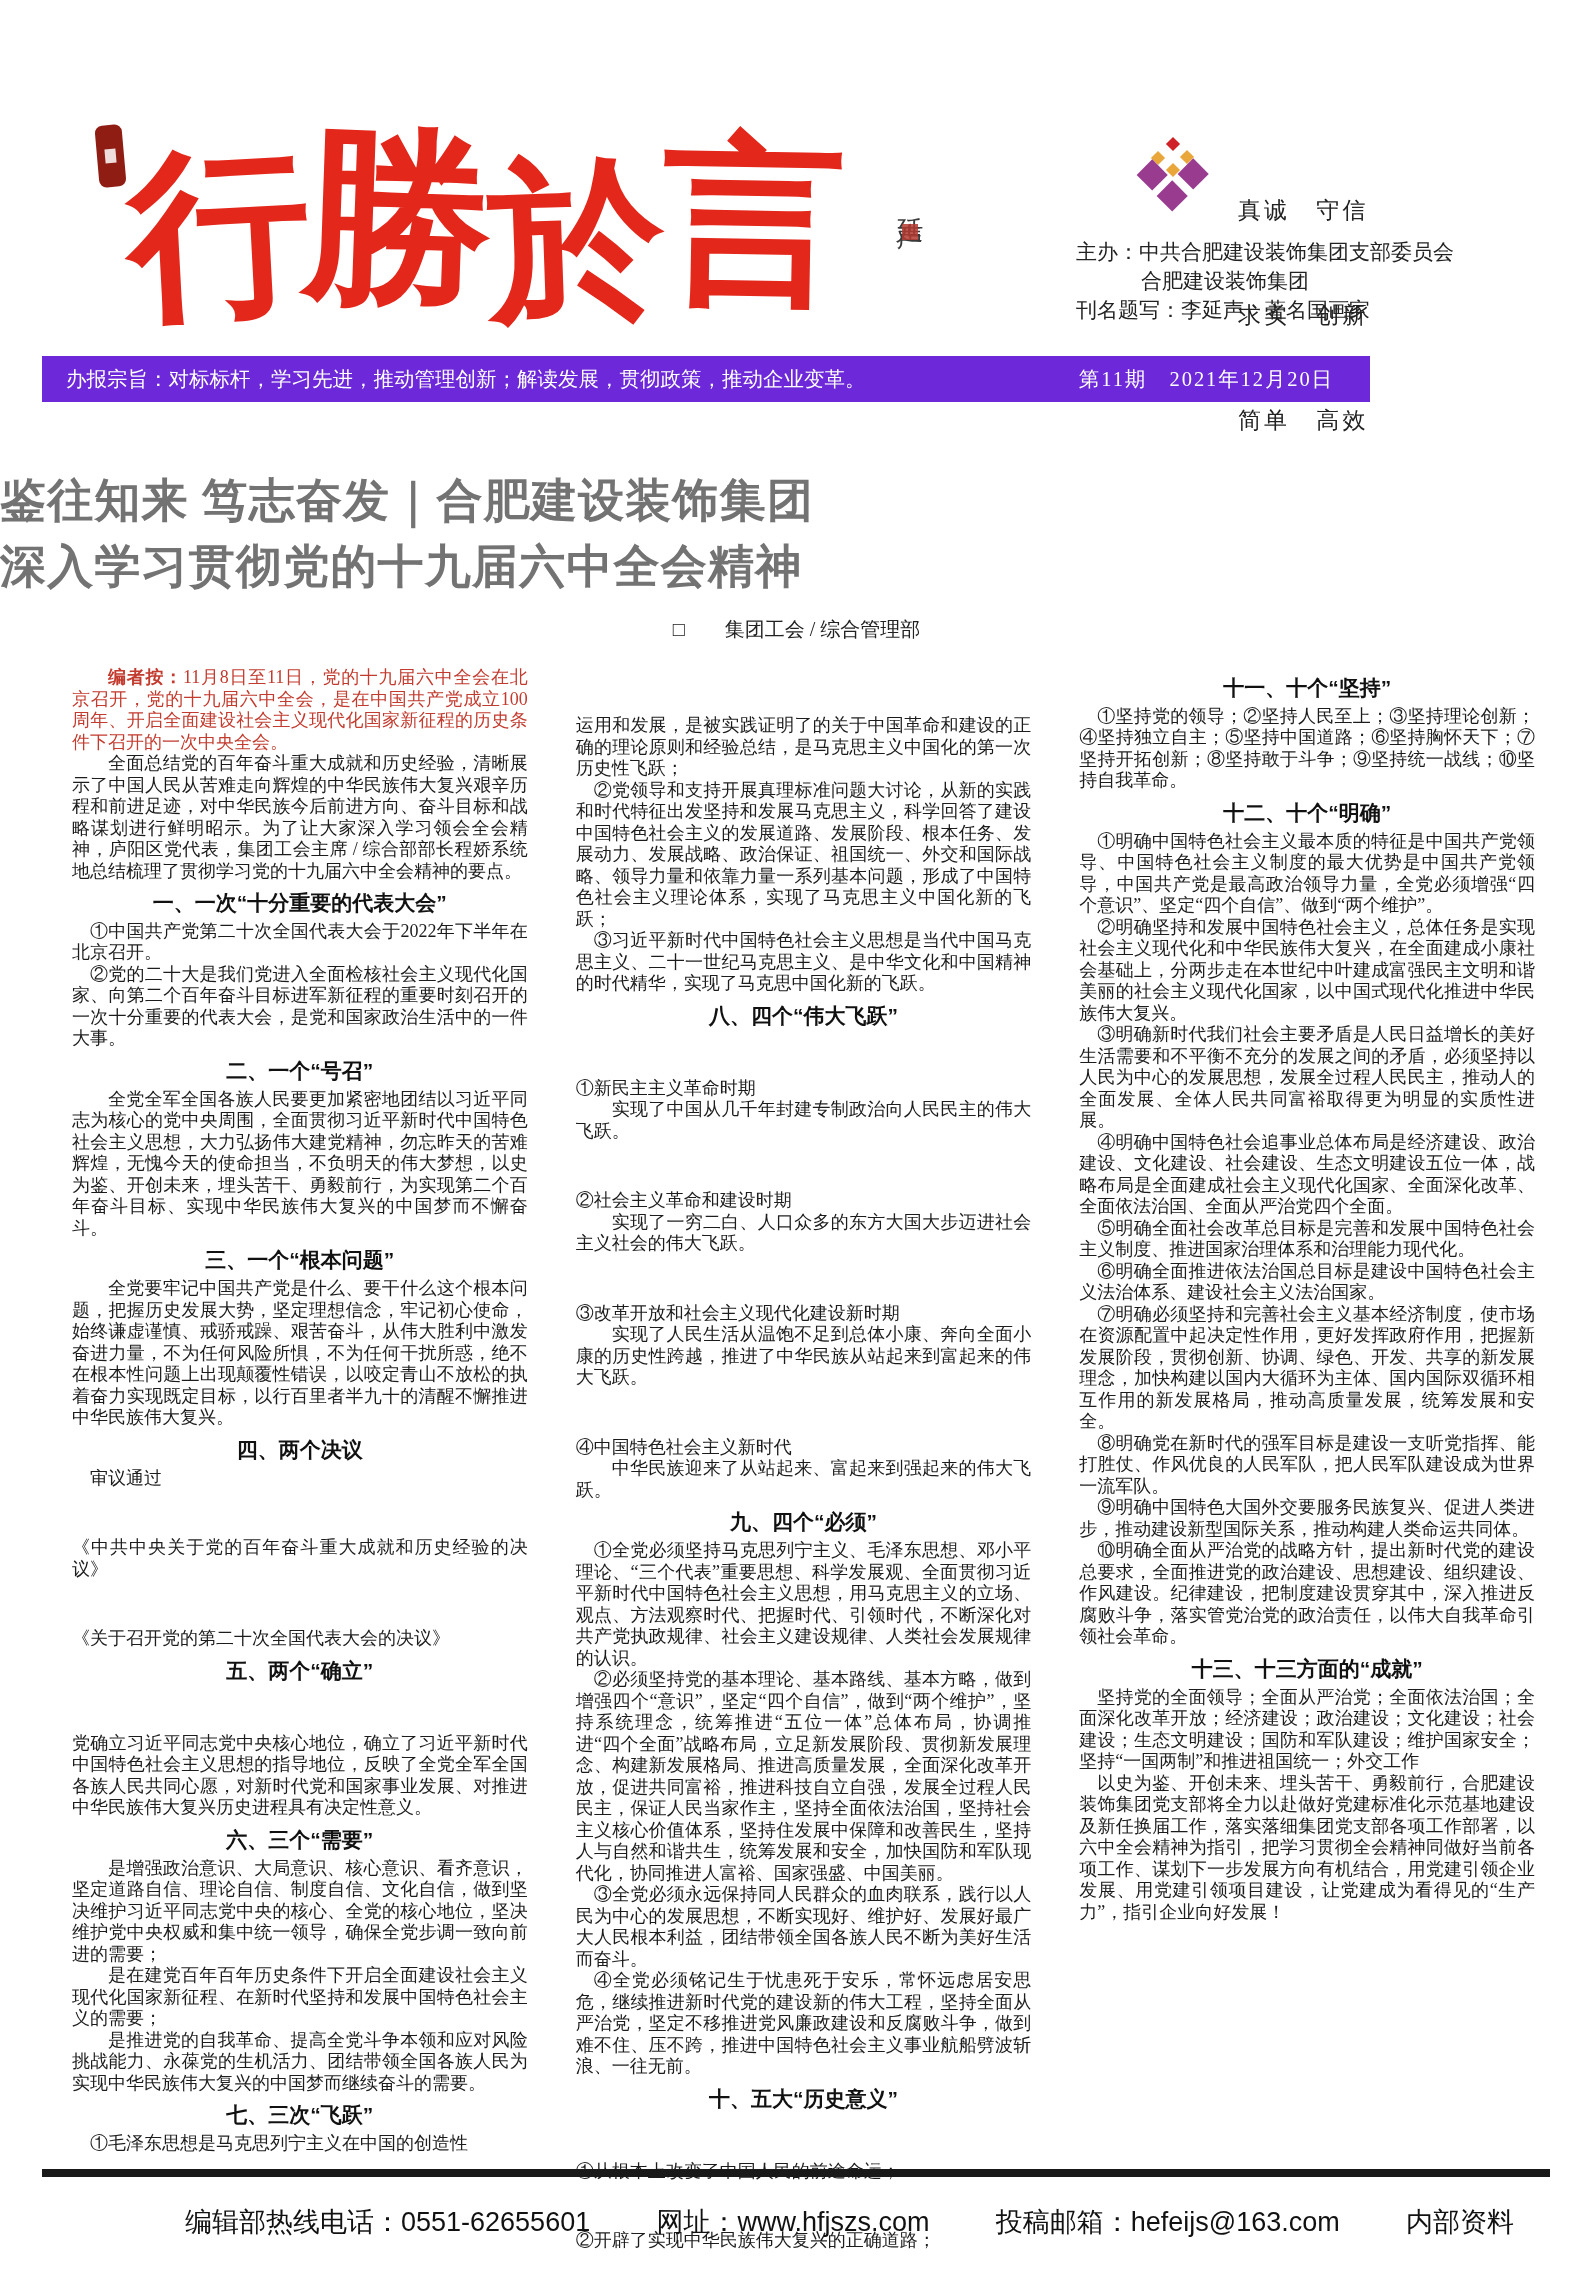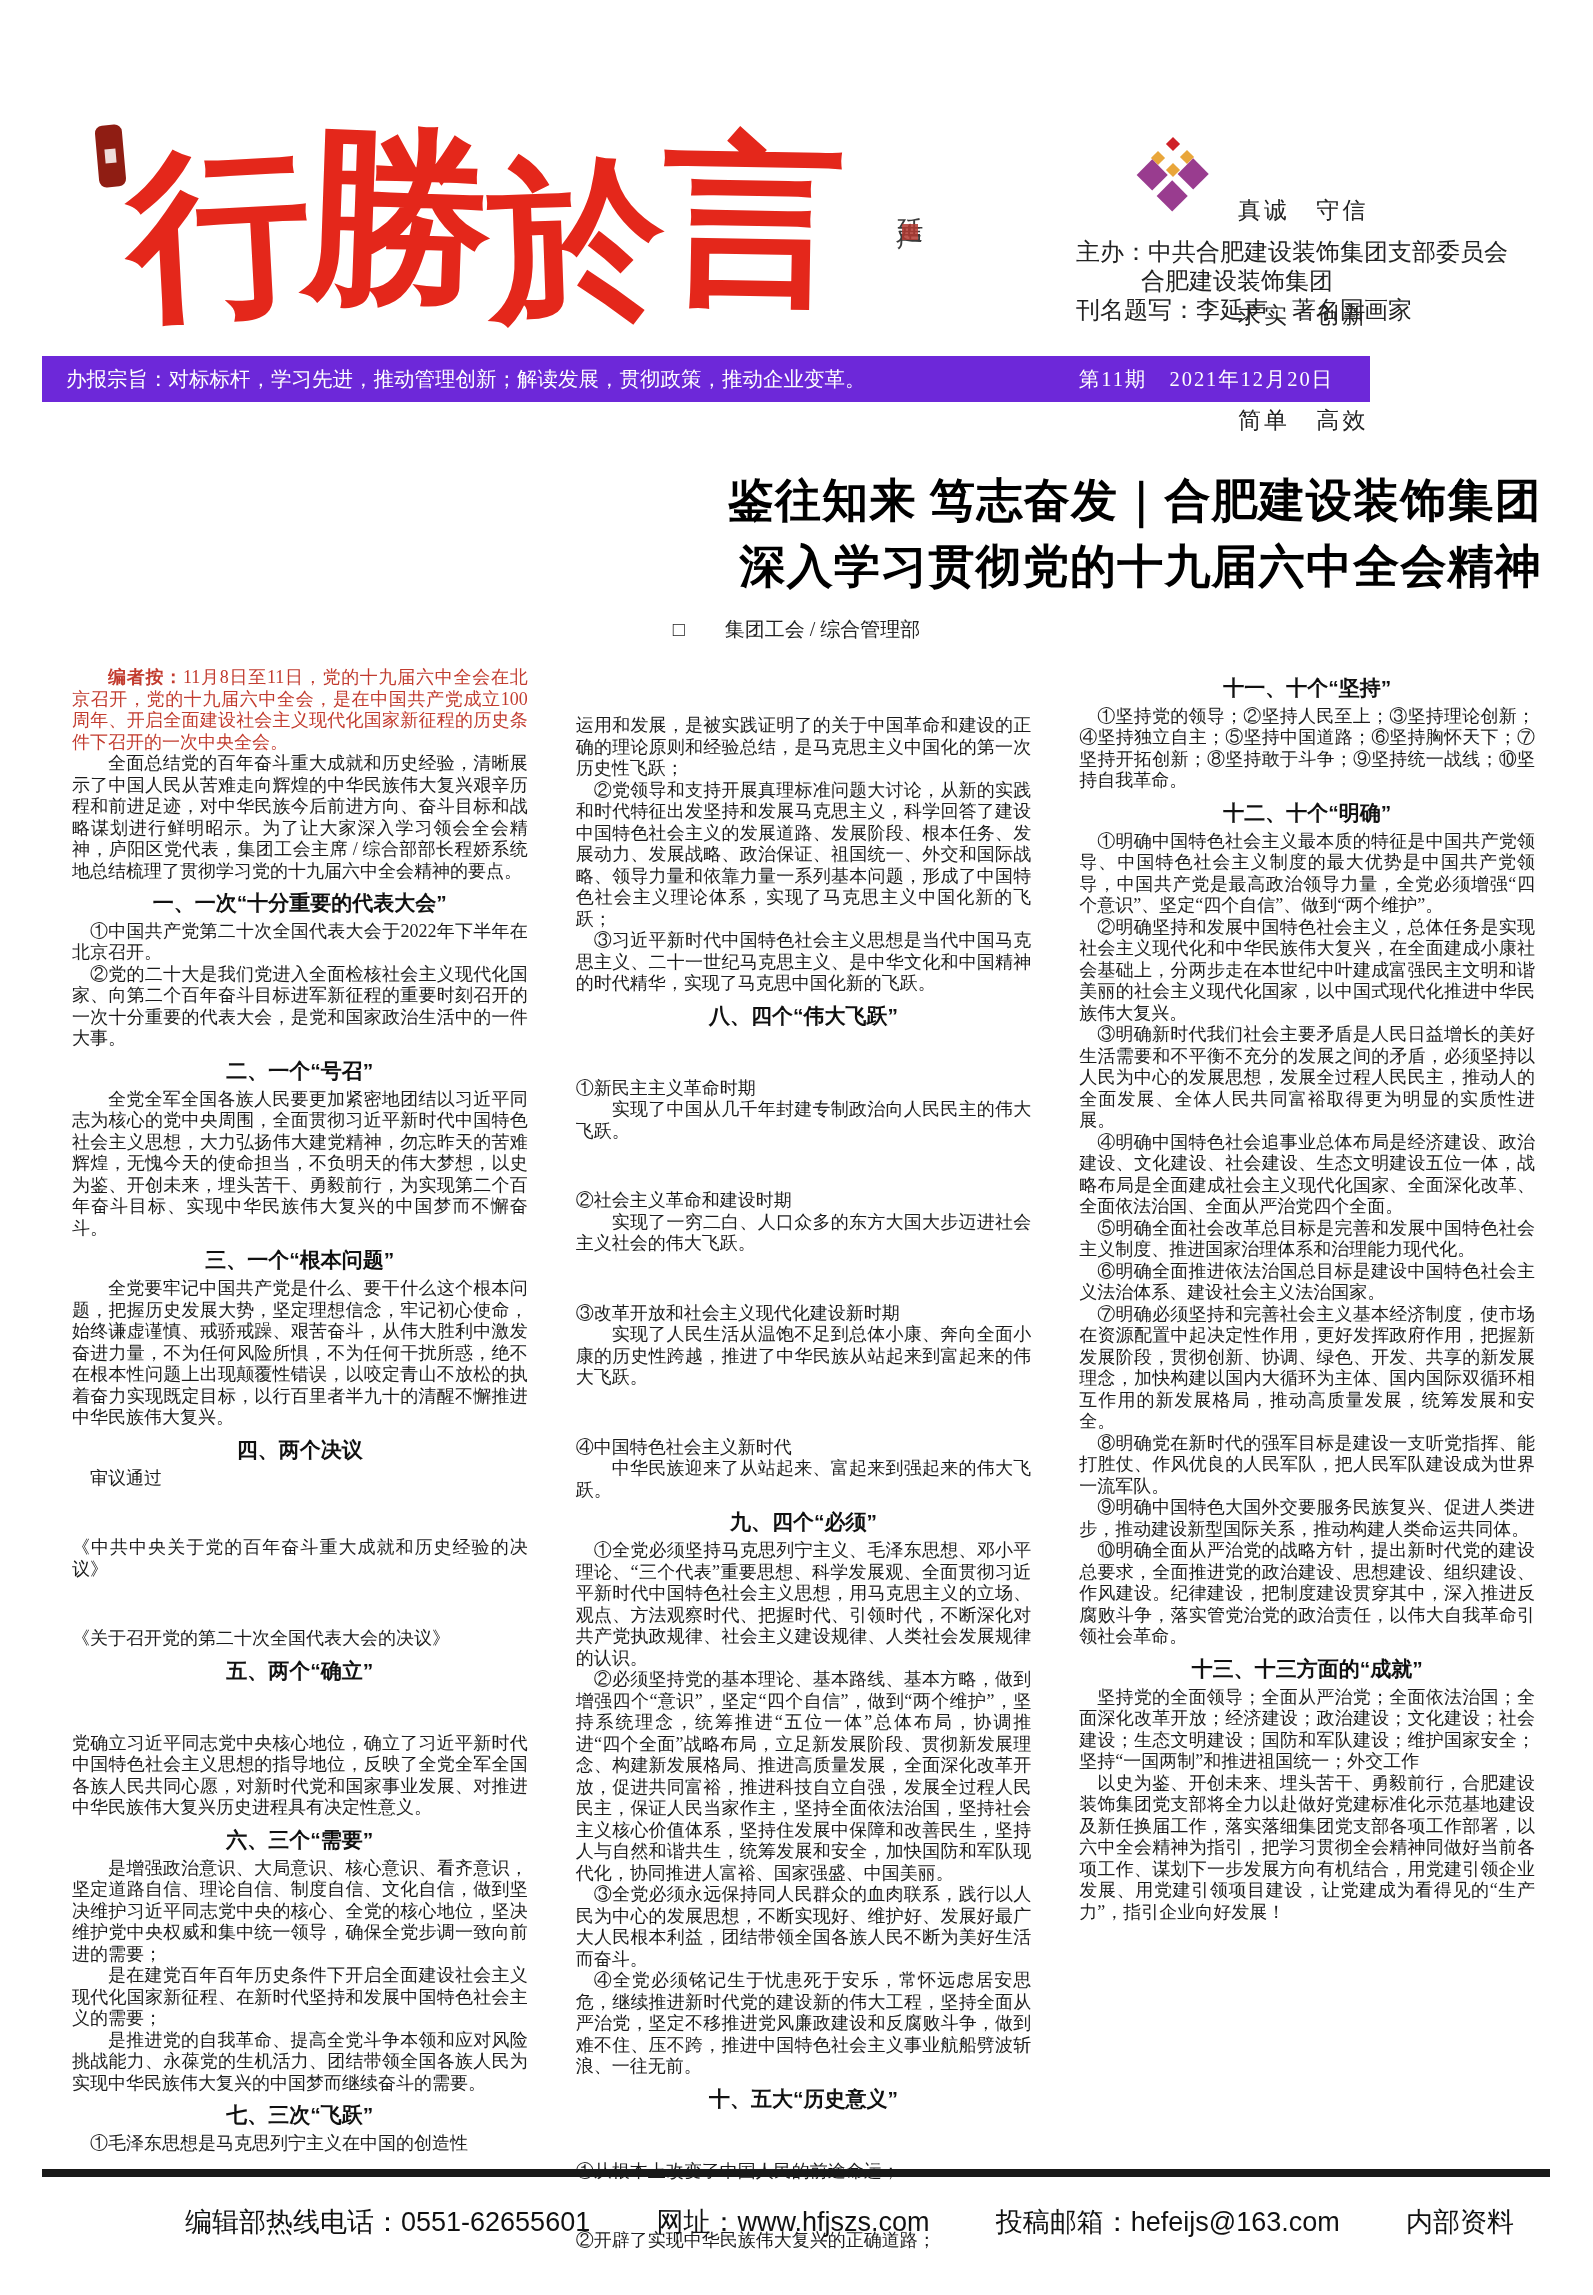--- a/index.html
+++ b/index.html
@@ -26,33 +26,33 @@
   .logo i{position:absolute;display:block;transform:rotate(45deg);}
   .d-sm{width:10px;height:10px;}
   .d-lg{width:22.4px;height:22.4px;}
   .c-red{background:#cf2128;} .c-org{background:#e9a63a;} .c-pur{background:#993c8f;}
   .d-red{left:34px;top:14.3px;}
   .d-o1{left:19.3px;top:28px;} .d-o2{left:48px;top:27px;} .d-o3{left:34px;top:40px;}
   .d-p1{left:6.8px;top:39px;} .d-p2{left:48px;top:38px;} .d-p3{left:27px;top:60px;}
 
   .values{position:absolute;left:1238px;top:123px;font-size:23px;line-height:35px;
           color:#222;letter-spacing:3.1px;white-space:pre;}
-  .publisher{position:absolute;left:1076px;top:238px;font-size:24px;line-height:29px;color:#222;}
+  .publisher{position:absolute;left:1076px;top:238px;font-size:21px;line-height:29px;color:#222;}
   .pub-indent{padding-left:65px;}
 
   
   .bar{position:absolute;left:42px;top:356px;width:1328px;height:46px;background:#6d28d9;
        color:#ffffff;display:flex;align-items:center;justify-content:space-between;
        font-size:20.5px;padding:0;box-sizing:border-box;}
   .bar .motto{margin-left:24px;}
   .bar .issue{margin-right:36px;letter-spacing:1.9px;}
 
   
-  .art-title{position:absolute;left:0;top:468px;width:1542px;text-align:right;
-             font-weight:700;font-size:46px;line-height:66px;color:#000000;letter-spacing:1.2px;}
+  .art-title{position:absolute;left:0;top:468px;width:1542px;text-align:left;
+             font-weight:700;font-size:46px;line-height:66px;color:#737373;letter-spacing:1.2px;}
   .byline{position:absolute;left:0;top:616px;width:1593px;text-align:center;
           font-size:20px;color:#222;}
   .byline .byline-mark{margin-right:35px;}
 
   
   .body-cols{position:absolute;left:72px;top:667px;width:1463px;display:flex;gap:48px;}
   .col{flex:1 1 0;min-width:0;}
   .col p{margin:0;font-size:18px;line-height:21.5px;text-align:justify;
          text-justify:inter-ideograph;color:#1c1c1c;}
   .col p.ind{text-indent:2em;}

